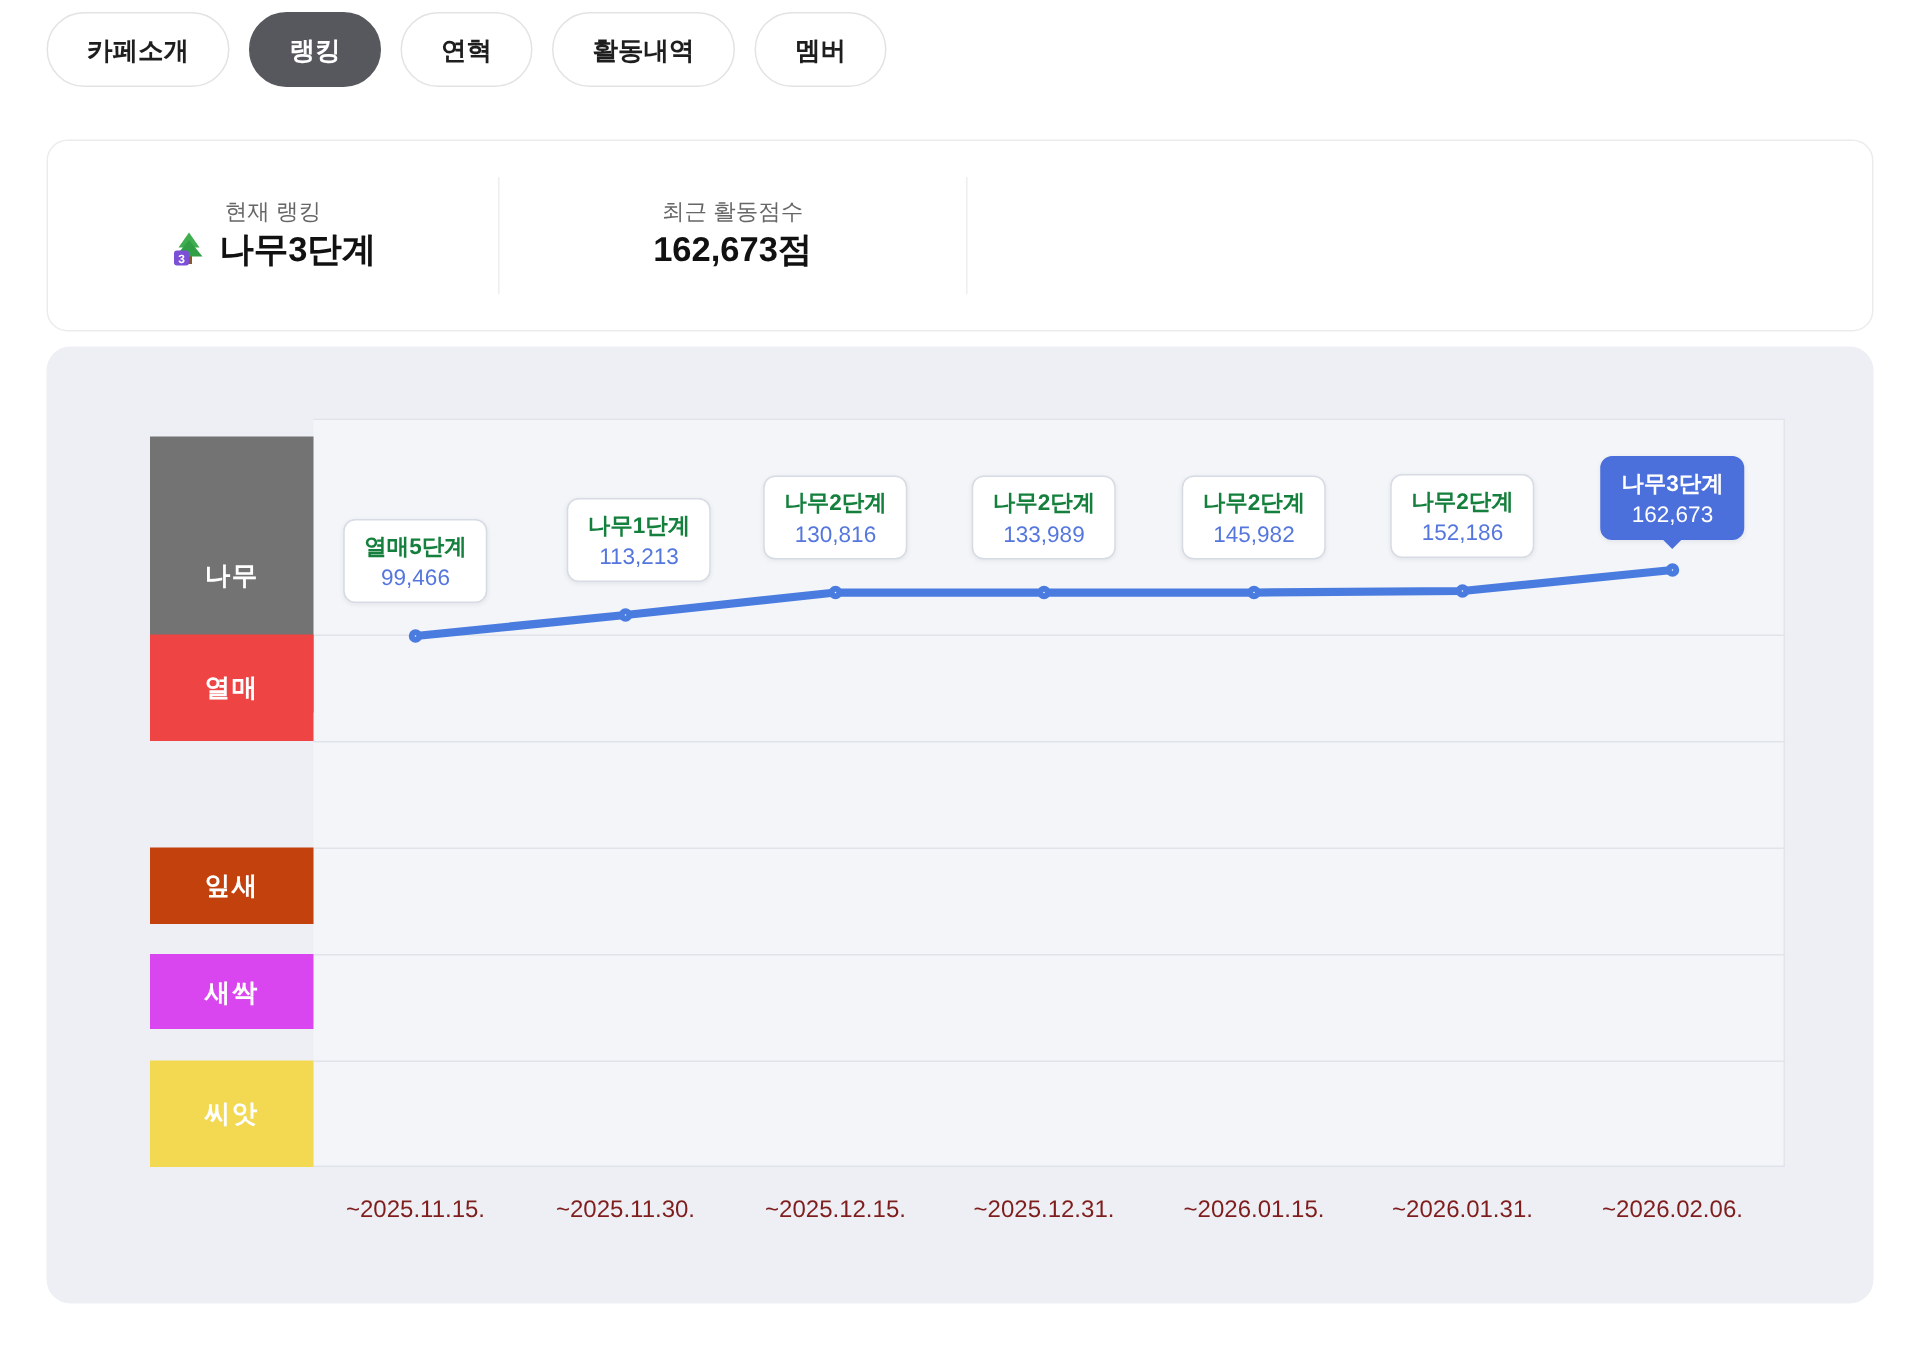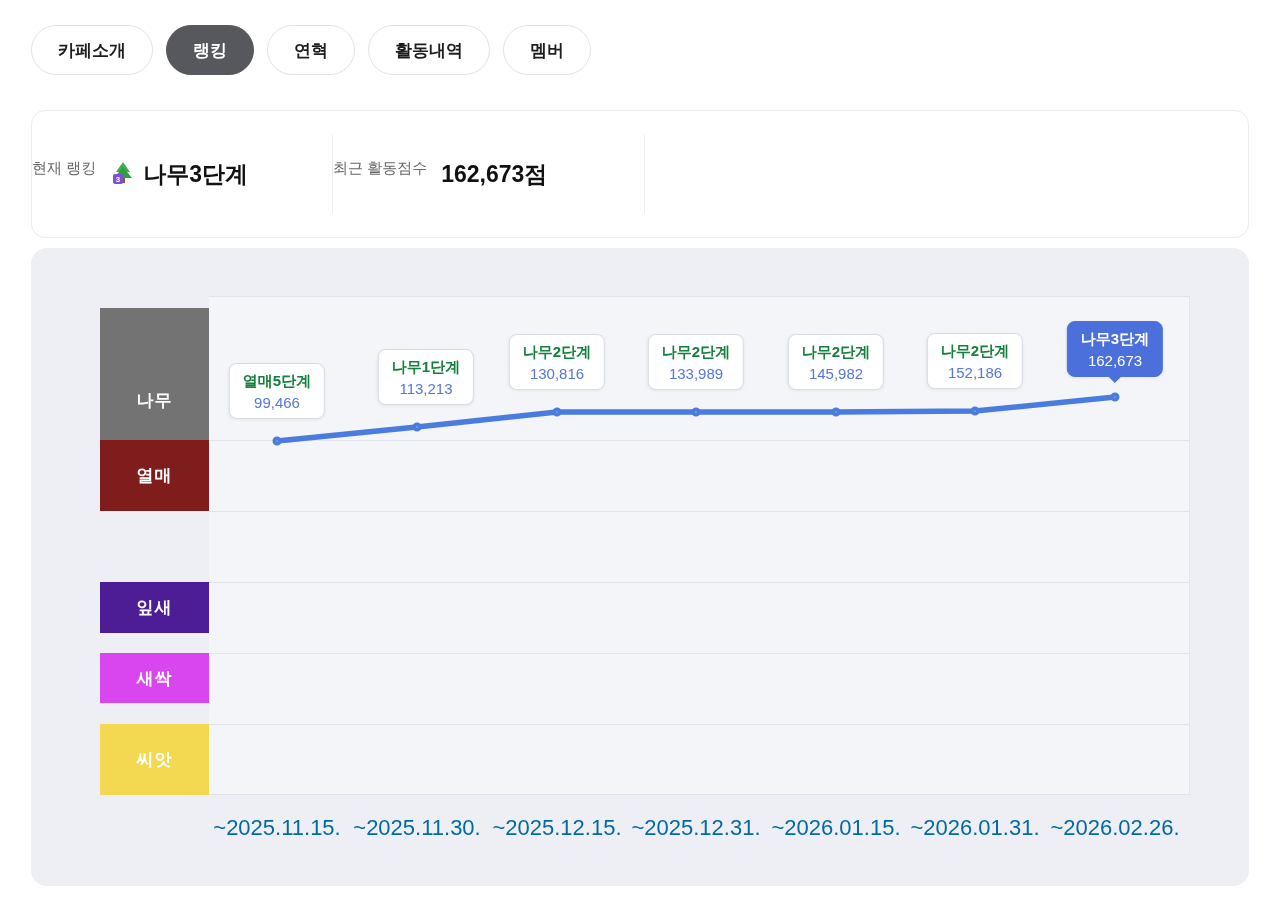--- a/index.html
+++ b/index.html
@@ -1,29 +1,29 @@
 <!DOCTYPE html>
 <html><head>
 <meta charset="utf-8">
 <style>
   * { box-sizing: border-box; }
   body { margin:0; background:#ffffff; font-family:"Liberation Sans","DejaVu Sans",sans-serif; }
-  .page { width:1280px; height:900px; padding:25px 31px; position:relative; }
+  .page { width:1280px; height:900px; padding:8px 31px; position:relative; }
 
   
   .tabs { display:flex; gap:13px; }
   .tab { height:50px; padding:0 26px; border-radius:25px; border:1px solid #e3e3e3;
          background:#fff; color:#1e1e1e; font-size:17px; font-weight:700;
          font-family:inherit; cursor:pointer; }
   .tab.active { background:#56585d; border-color:#56585d; color:#fff; }
 
   
   .summary-card { margin-top:35px; height:128px; border:1px solid #ececec; border-radius:14px;
                   display:flex; align-items:center; background:#fff; }
-  .sum-col { display:flex; align-items:flex-start; gap:14px; }
+  .sum-col { display:flex; flex-direction:column; align-items:center; }
   .sum-col.c1 { width:300px; }
   .sum-col.c2 { width:311px; }
   .sum-label { font-size:15px; color:#666; }
   .sum-value { font-size:23px; font-weight:700; color:#111; display:flex; align-items:center; gap:7px; }
   .v-div { width:1px; height:78px; background:#eeeeee; }
   .notice { flex:1; padding-left:30px; font-size:16.5px; color:#1b1b1b; line-height:1.95; }
   .red { color:#ee4b33; }
 
   
   .chart-card { margin-top:10px; height:638px; background:#edeff4; border-radius:16px; position:relative; }
@@ -38,21 +38,21 @@
            border-radius:50%; transform:translate(-50%,-50%); }
   .tooltip { position:absolute; transform:translateX(-50%); background:#fff; border:1px solid #d6dbe4;
              border-radius:8px; padding:8px 13px 7px; text-align:center; white-space:nowrap;
              box-shadow:0 1px 3px rgba(60,70,90,.08); }
   .tt-rank { display:block; font-size:15px; font-weight:700; color:#15803d; }
   .tt-val  { display:block; font-size:15px; color:#5577dd; margin-top:3px; }
   .tooltip.hl { background:#4b6fdb; border-color:#4b6fdb; }
   .tooltip.hl .tt-rank, .tooltip.hl .tt-val { color:#fff; }
   .tooltip.hl::after { content:""; position:absolute; left:50%; bottom:-7px; transform:translateX(-50%);
                        border:7px solid transparent; border-top-color:#4b6fdb; border-bottom:0; }
-  .xlabel { position:absolute; transform:translateX(-50%); top:567px; font-size:22px; color:#0369a1; }
+  .xlabel { position:absolute; transform:translateX(-50%); top:567px; font-size:16px; color:#7f1d1d; }
 </style>
 </head>
 <body>
 
 <div class="page">
 
   <nav class="tabs">
     <button class="tab">카페소개</button>
     <button class="tab active">랭킹</button>
     <button class="tab">연혁</button>
@@ -88,22 +88,22 @@
     <div class="chart-area" id="chart-area">
         <div class="plot-bg"></div>
         <div class="gridline" style="top: 0px;"></div>
         <div class="gridline" style="top: 144px;"></div>
         <div class="gridline" style="top: 215px;"></div>
         <div class="gridline" style="top: 286px;"></div>
         <div class="gridline" style="top: 357px;"></div>
         <div class="gridline" style="top: 428px;"></div>
         <div class="gridline" style="top: 498px;"></div>
         <div class="band" style="top: 12px; height: 184px; background: #737373;">나무</div>
-        <div class="band" style="top: 144px; height: 71px; background: #7f1d1d;">열매</div>
-        <div class="band" style="top: 286px; height: 51px; background: #4c1d95;">잎새</div>
+        <div class="band" style="top: 144px; height: 71px; background: #ef4444;">열매</div>
+        <div class="band" style="top: 286px; height: 51px; background: #c2410c;">잎새</div>
         <div class="band" style="top: 357px; height: 50px; background: #d946ef;">새싹</div>
         <div class="band" style="top: 428px; height: 71px; background: rgb(243, 216, 82);">씨앗</div>
         <svg width="1090" height="499" class="line-svg">
           <polyline points="177,145 317,131 457,116 596,116 736,116 875,115 1015,101" fill="none" stroke="#4a7ce0" stroke-width="5.5" stroke-linecap="round" stroke-linejoin="round"></polyline>
         </svg>
         <div class="tooltip" style="left: 177px; bottom: 376px; margin-top: 20px;">
           <span class="tt-rank">열매5단계</span>
           <span class="tt-val">99,466</span>
         </div>
         <div class="point" style="left: 177px; top: 145px;"></div>
@@ -137,16 +137,16 @@
           <span class="tt-val">162,673</span>
         </div>
         <div class="point" style="left: 1015px; top: 101px;"></div>
       </div>
   <div class="xlabel" style="left: 246px;">~2025.11.15.</div>
       <div class="xlabel" style="left: 386px;">~2025.11.30.</div>
       <div class="xlabel" style="left: 526px;">~2025.12.15.</div>
       <div class="xlabel" style="left: 665px;">~2025.12.31.</div>
       <div class="xlabel" style="left: 805px;">~2026.01.15.</div>
       <div class="xlabel" style="left: 944px;">~2026.01.31.</div>
-      <div class="xlabel" style="left: 1084px;">~2026.02.26.</div>
+      <div class="xlabel" style="left: 1084px;">~2026.02.06.</div>
     </section>
 
 </div>
 
 </body></html>

